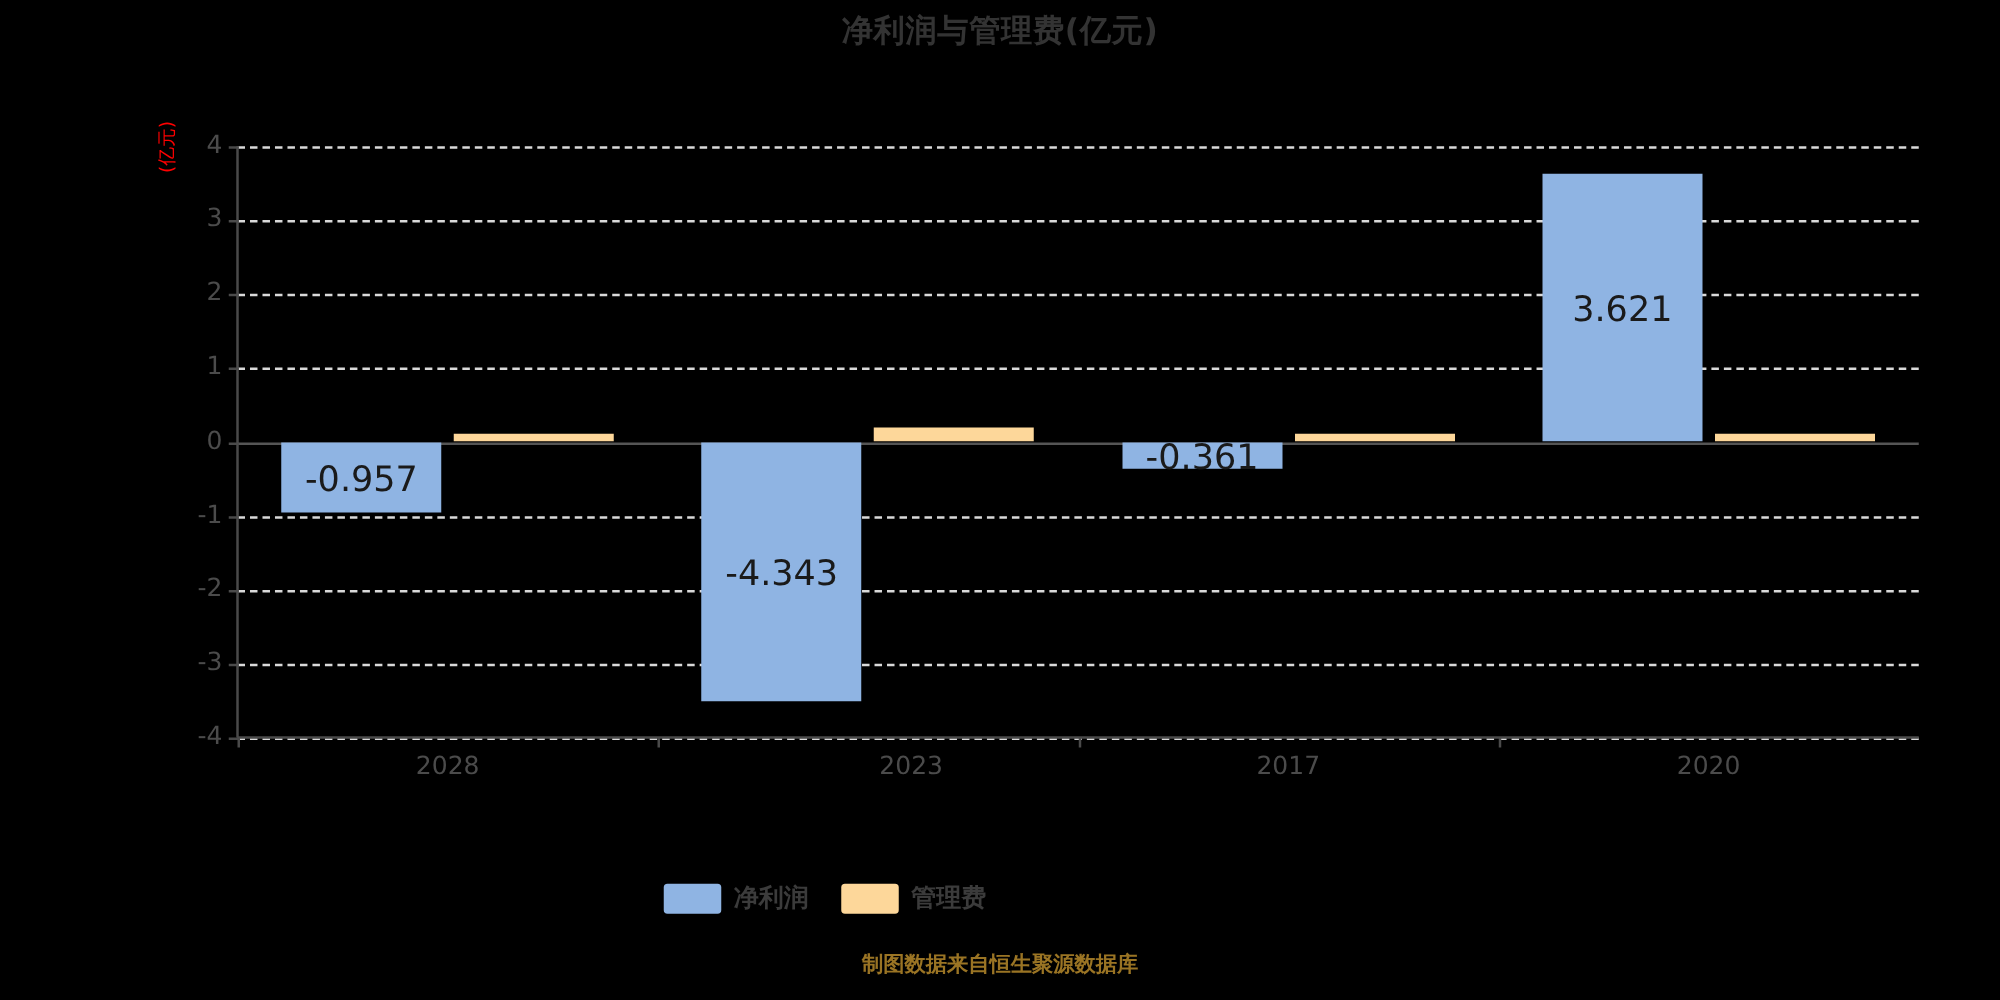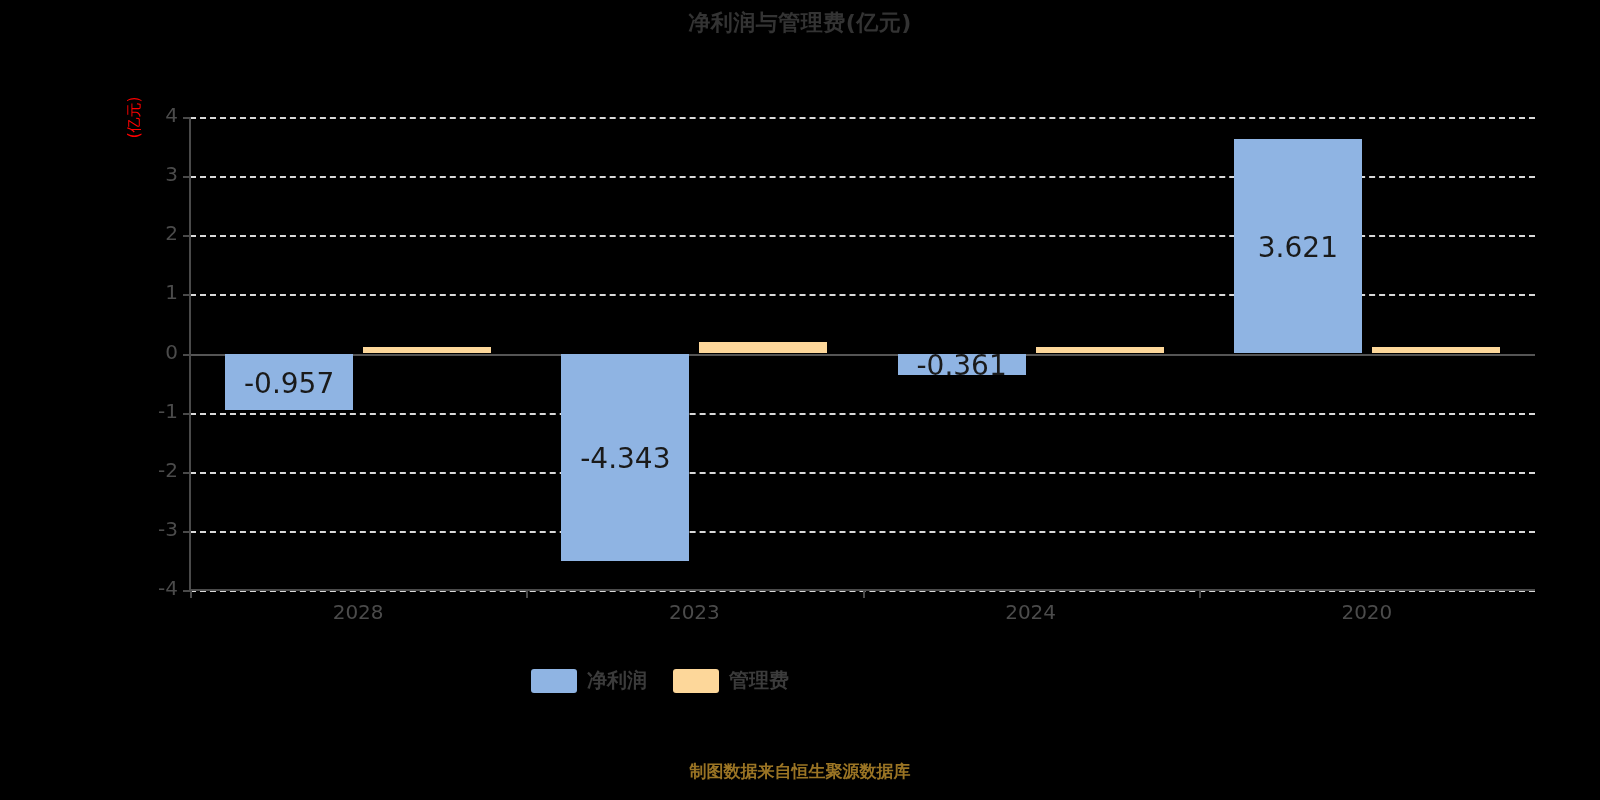--- a/index.html
+++ b/index.html
@@ -15,21 +15,21 @@
     overflow: hidden;
   }
 
   
   #chart-title {
     position: absolute;
     top: 8px;
     left: 0;
     width: 1600px;
     text-align: center;
-    font-size: 22px;
+    font-size: 25px;
     font-weight: bold;
     color: #333333;
     letter-spacing: 0.5px;
   }
 
   
   #plot-area {
     position: absolute;
     left: 190px;
     top: 117px;
@@ -123,21 +123,21 @@
     position: absolute;
     font-size: 28px;
     color: #1a1a1a;
     text-align: center;
     white-space: nowrap;
   }
 
   
   #legend {
     position: absolute;
-    top: 667px;
+    top: 705px;
     left: 0;
     width: 1320px;
     display: flex;
     justify-content: center;
     align-items: flex-end;
     gap: 26px;
   }
   .legend-item {
     display: flex;
     align-items: center;
@@ -209,23 +209,23 @@
     <div class="y-tick" style="top: 530.875px;"></div>
     <div class="y-label" style="top: 516.875px;">-3</div>
     <div class="y-tick" style="top: 590px;"></div>
     <div class="y-label" style="top: 576px;">-4</div>
   </div>
 
 <div id="x-axis-ticks">
     <div class="x-tick" style="left: 190px;"></div>
     <div class="x-label" style="left: 298.125px;">2028</div>
     <div class="x-tick" style="left: 526.25px;"></div>
-    <div class="x-label" style="left: 634.375px;">2023</div>
+    <div class="x-label" style="left: 634.375px; text-align: right;">2023</div>
     <div class="x-tick" style="left: 862.5px;"></div>
-    <div class="x-label" style="left: 970.625px;">2024</div>
+    <div class="x-label" style="left: 970.625px;">2017</div>
     <div class="x-tick" style="left: 1198.75px;"></div>
     <div class="x-label" style="left: 1306.88px;">2020</div>
   </div>
 
 <div id="bars-layer">
     <div class="bar series-profit" style="left: 225.125px; top: 353.5px; width: 128px; height: 56.5826px;"></div>
     <div class="bar-label" style="left: 195.125px; width: 188px; top: 366.791px;">-0.957</div>
     <div class="bar series-expense" style="left: 363.125px; top: 346.996px; width: 128px; height: 6.50375px;"></div>
     <div class="bar series-profit" style="left: 561.375px; top: 353.5px; width: 128px; height: 207.883px;"></div>
     <div class="bar-label" style="left: 531.375px; width: 188px; top: 442.442px;">-4.343</div>

